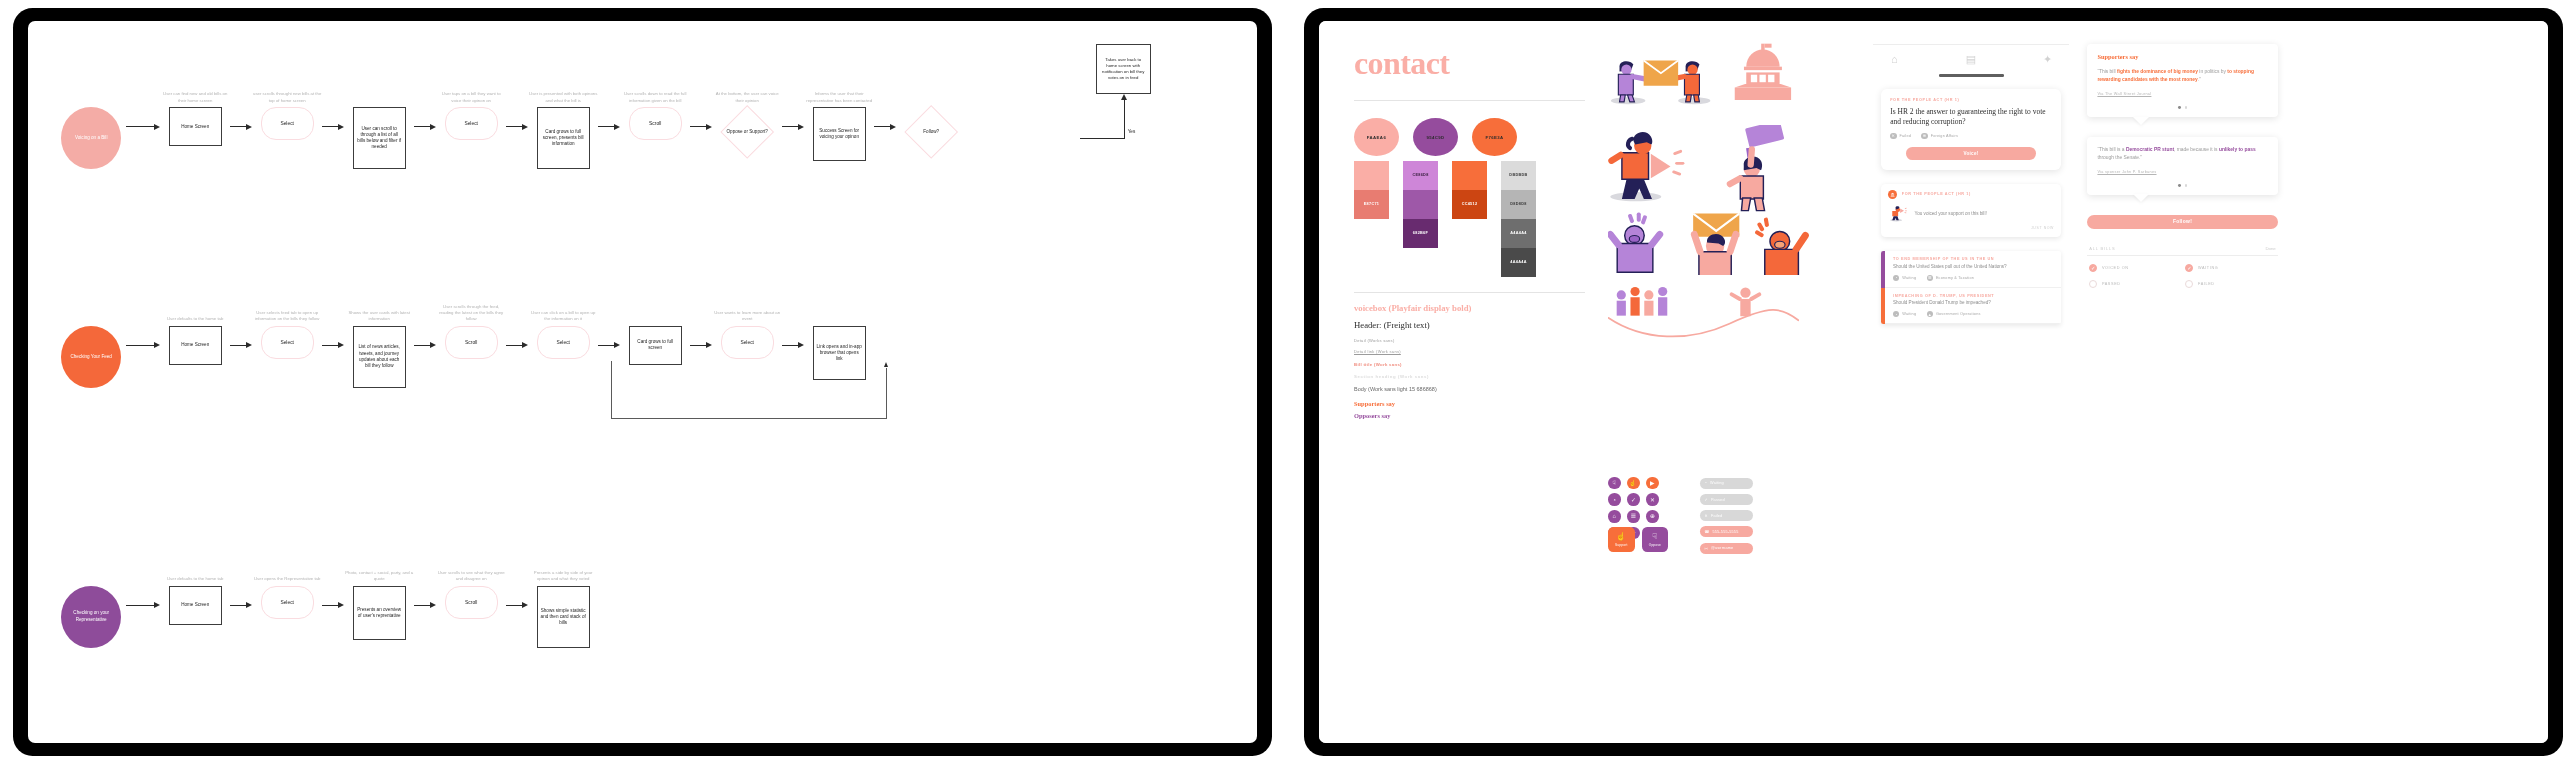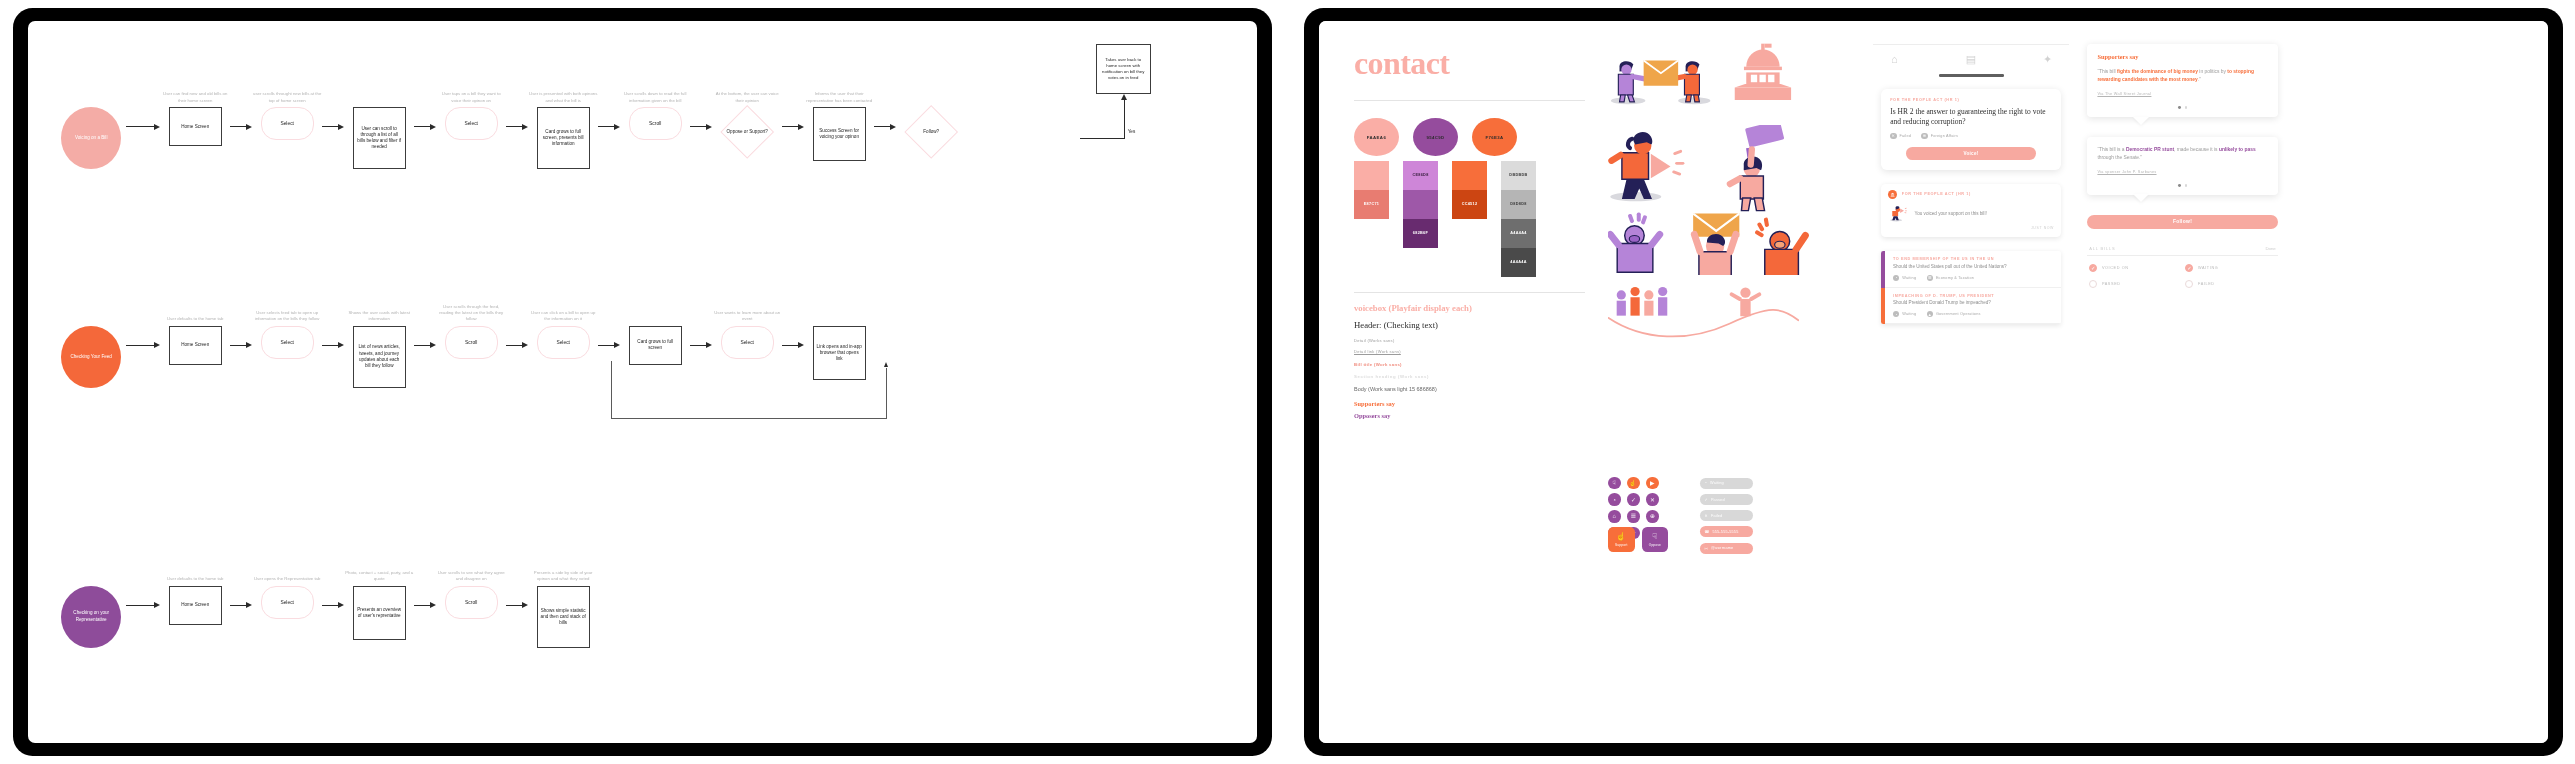--- a/index.html
+++ b/index.html
@@ -554,22 +554,22 @@
               </div>
               <div class="sw-stack">
                 <div class="sw-cell" style="background: rgb(219, 219, 219); color: rgb(58, 58, 58);">DBDBDB</div>
                 <div class="sw-cell" style="background: rgb(181, 181, 181); color: rgb(58, 58, 58);">D8D8D8</div>
                 <div class="sw-cell" style="background: rgb(110, 110, 110); color: rgb(255, 255, 255);">A4A4A4</div>
                 <div class="sw-cell" style="background: rgb(74, 74, 74); color: rgb(255, 255, 255);">4A4A4A</div>
               </div>
             </div>
 
           <div class="type-rule"></div>
-          <div class="t-logo">voicebox (Playfair display each)</div>
-          <div class="t-header">Header: (Checking text)</div>
+          <div class="t-logo">voicebox (Playfair display bold)</div>
+          <div class="t-header">Header: (Freight text)</div>
           <div class="t-detail">Detail (Works sans)</div>
           <div class="t-detaillink">Detail link (Work sans)</div>
           <div class="t-billtitle">Bill title (Work sans)</div>
           <div class="t-section">Section heading (Work sans)</div>
           <div class="t-body">Body (Work sans light 15 686868)</div>
           <div class="t-supporters">Supporters say</div>
           <div class="t-opposers">Opposers say</div>
         </div>
 
         <div class="illus-col" id="illus-col">

